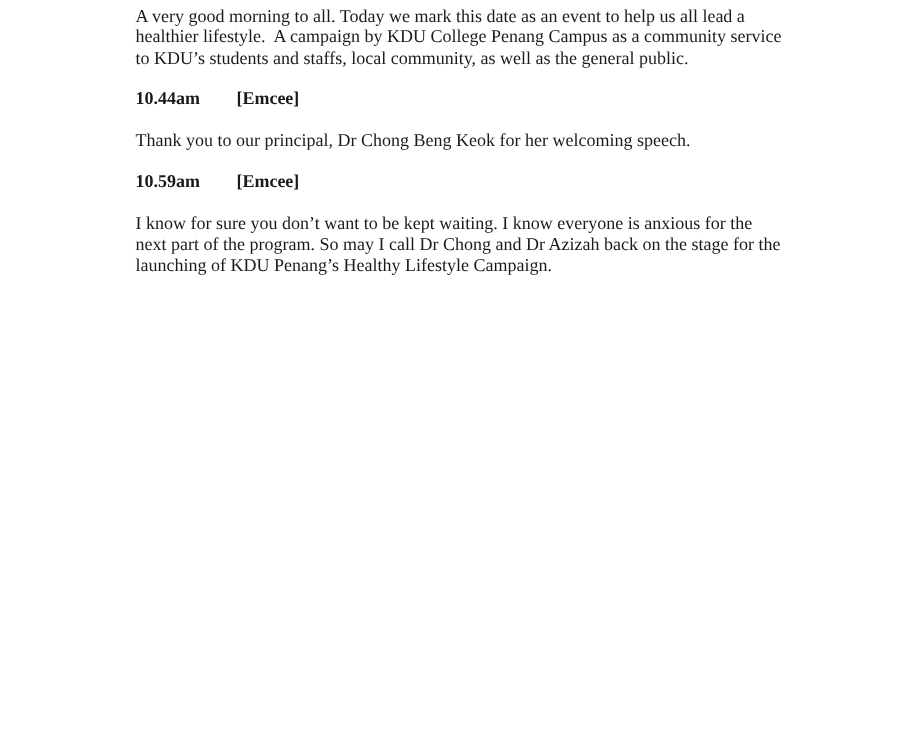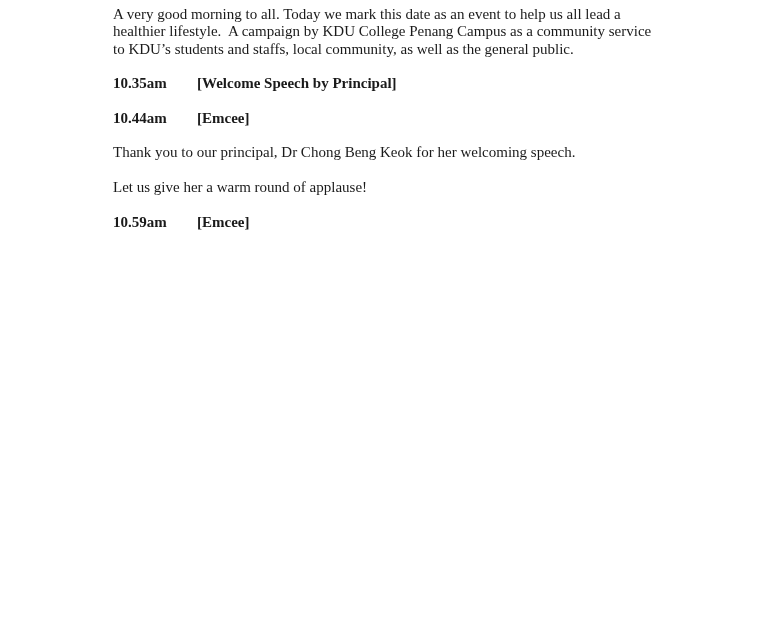--- a/index.html
+++ b/index.html
@@ -35,26 +35,22 @@
     flex: 0 0 84px;
     width: 84px;
   }
 </style>
 </head>
 <body>
 
 <div class="page" id="doc" style="background: rgb(255, 255, 255); color: rgb(26, 26, 26);">
     <p class="para">A very good morning to all. Today we mark this date as an event to help us all lead a healthier lifestyle.  A campaign by KDU College Penang Campus as a community service to KDU’s students and staffs, local community, as well as the general public.</p>
     <div class="schedule">
-      <span class="time">10.35am</span>
-      <span class="label">[Welcome Speech by Principal]</span>
-    </div>
-    <div class="schedule">
       <span class="time">10.44am</span>
       <span class="label">[Emcee]</span>
     </div>
     <p class="para">Thank you to our principal, Dr Chong Beng Keok for her welcoming speech.</p>
-    <p class="para">Let us give her a warm round of applause!</p>
     <div class="schedule">
       <span class="time">10.59am</span>
       <span class="label">[Emcee]</span>
     </div>
+    <p class="para">I know for sure you don’t want to be kept waiting. I know everyone is anxious for the next part of the program. So may I call Dr Chong and Dr Azizah back on the stage for the launching of KDU Penang’s Healthy Lifestyle Campaign.</p>
   </div>
 
 </body></html>

